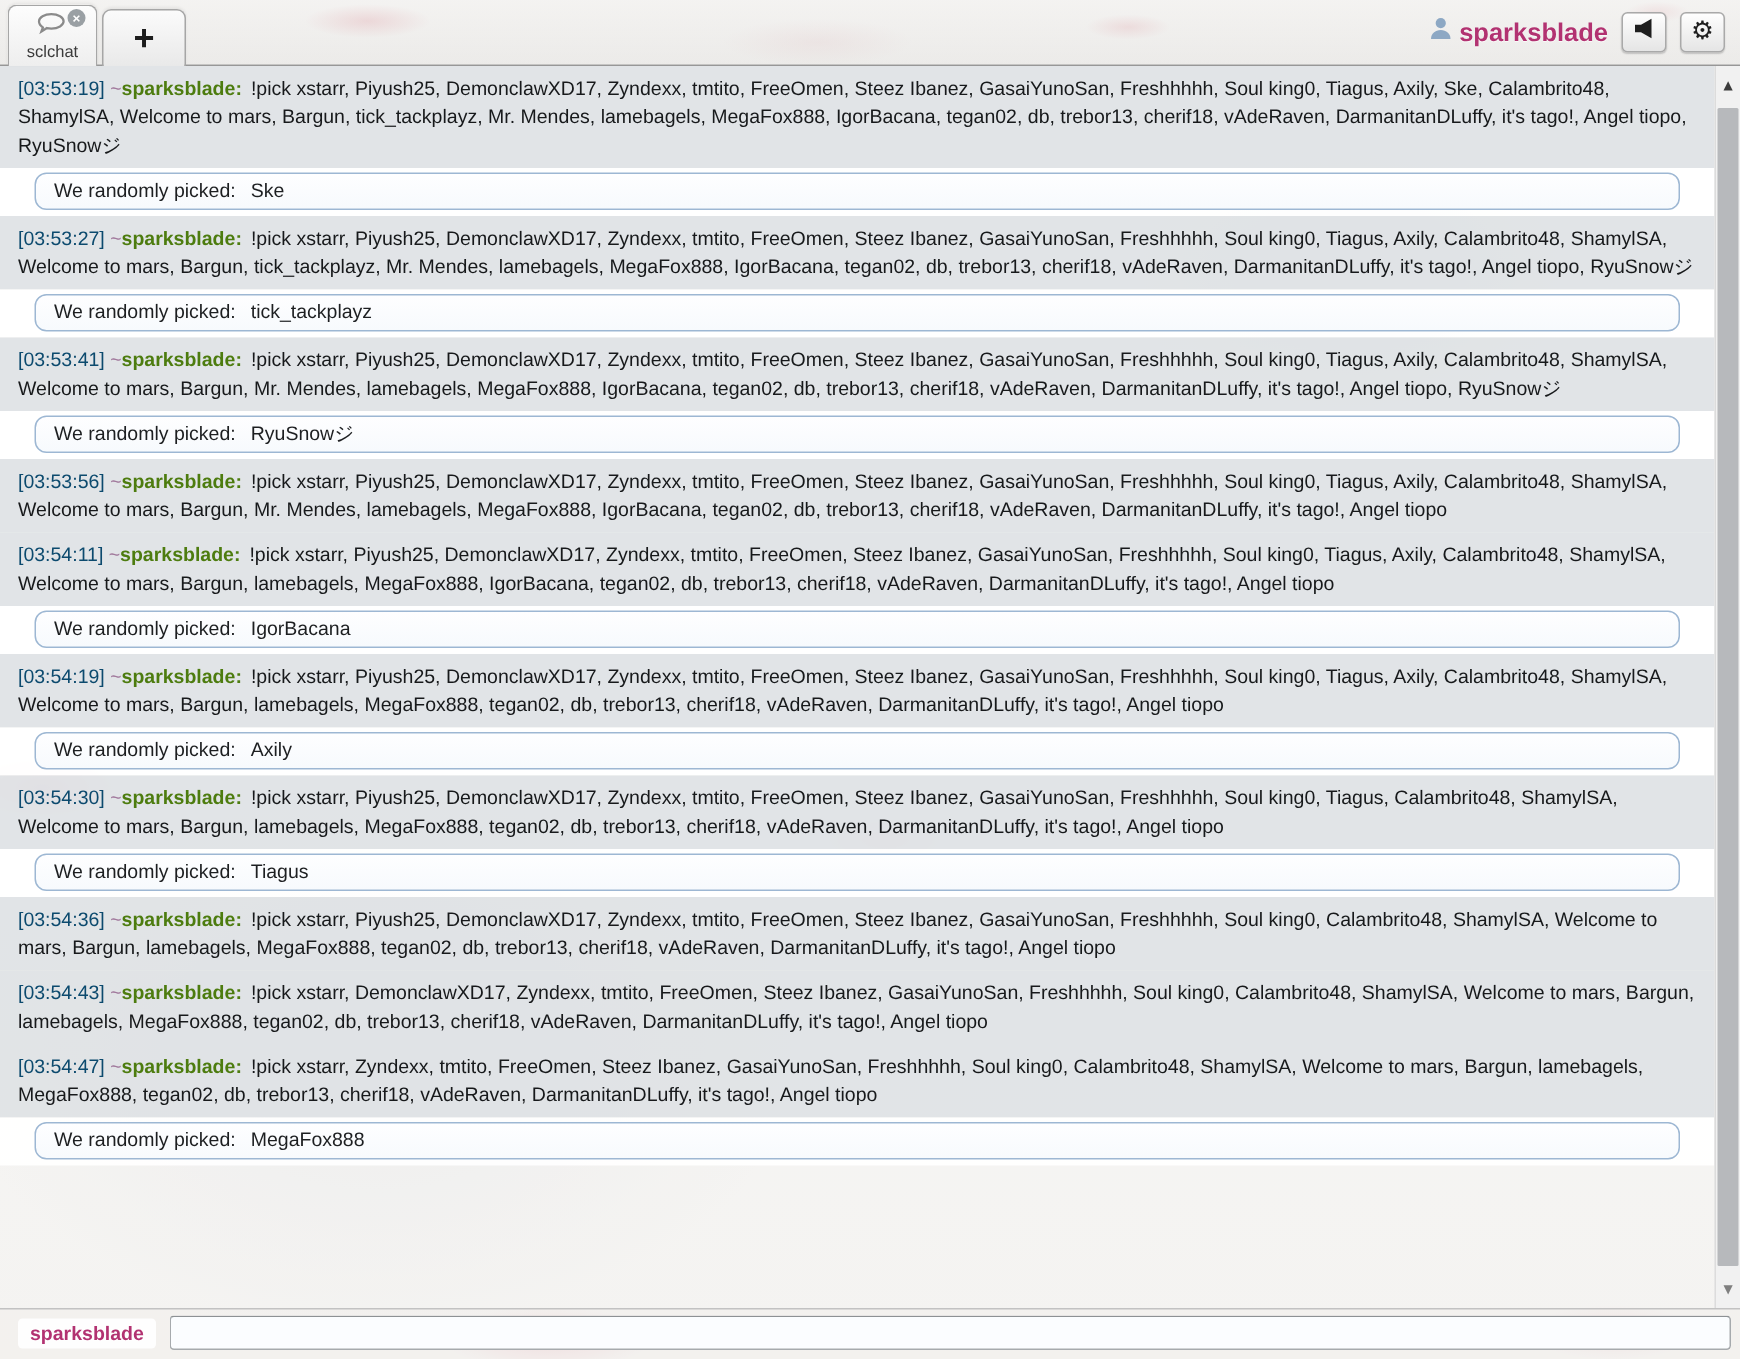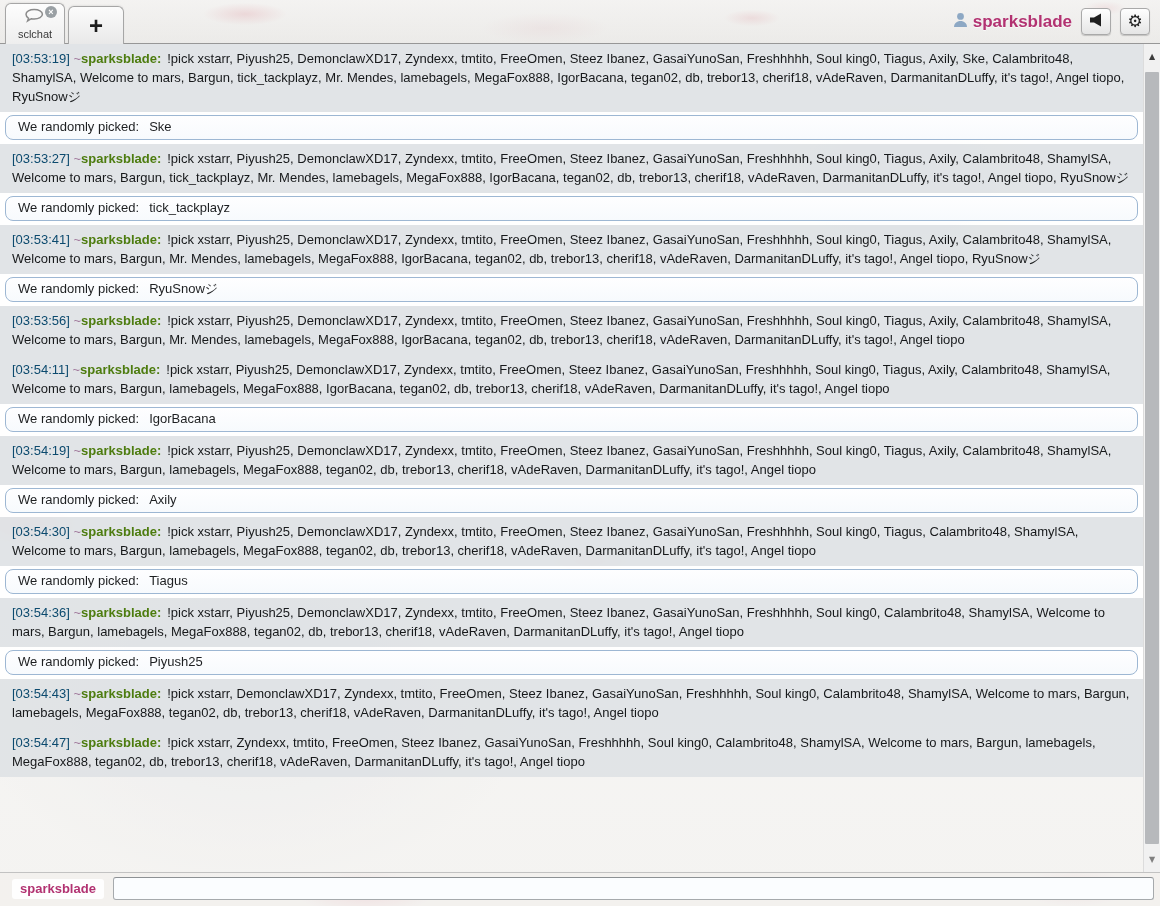--- a/index.html
+++ b/index.html
@@ -65,21 +65,21 @@
     overflow:hidden; background:rgba(248,248,248,0.45);
   }
   .msg-row {
     padding:5px 12px 6px; font-size:13px; line-height:19px; color:#17191b;
     background:rgba(221,224,228,0.85);
   }
   .ts { color:#0c4a6e; }
   .tilde { color:#a0789b; }
   .nick { color:#4d7c0f; font-weight:bold; }
   .body { margin-left:6px; }
-  .pick-row { padding:3px 5px 4px; background:rgba(255,255,255,0.93); }
+  .pick-row { padding:3px 23px 4px; background:rgba(255,255,255,0.93); }
   .pick-box {
     border:1px solid #9db7d3; border-radius:8px;
     background:linear-gradient(#fefeff,#f7fafd);
     padding:2px 12px 3px; font-size:13px; line-height:18px; color:#1d1f21;
   }
   .pick-name { margin-left:10px; }
   
   .scrollbar {
     position:absolute; right:0; top:0; bottom:0; width:17px;
     background:#f1f1f1; border-left:1px solid #dcdcdc;
@@ -213,34 +213,34 @@
   <div class="pick-row">
     <div class="pick-box">
       <span class="pick-prefix">We randomly picked:</span><span class="pick-name">Tiagus</span>
     </div>
   </div>
 
   <div class="msg-row">
     <span class="ts">[03:54:36] </span>
     <span class="tilde">~</span><span class="nick">sparksblade:</span><span class="body">!pick xstarr, Piyush25, DemonclawXD17, Zyndexx, tmtito, FreeOmen, Steez Ibanez, GasaiYunoSan, Freshhhhh, Soul king0, Calambrito48, ShamylSA, Welcome to mars, Bargun, lamebagels, MegaFox888, tegan02, db, trebor13, cherif18, vAdeRaven, DarmanitanDLuffy, it's tago!, Angel tiopo</span>
   </div>
-  <div class="pick-row">
-    <div class="pick-box">
-      <span class="pick-prefix">We randomly picked:</span><span class="pick-name">Piyush25</span>
-    </div>
-  </div>
 
   <div class="msg-row">
     <span class="ts">[03:54:43] </span>
     <span class="tilde">~</span><span class="nick">sparksblade:</span><span class="body">!pick xstarr, DemonclawXD17, Zyndexx, tmtito, FreeOmen, Steez Ibanez, GasaiYunoSan, Freshhhhh, Soul king0, Calambrito48, ShamylSA, Welcome to mars, Bargun, lamebagels, MegaFox888, tegan02, db, trebor13, cherif18, vAdeRaven, DarmanitanDLuffy, it's tago!, Angel tiopo</span>
   </div>
 
   <div class="msg-row">
     <span class="ts">[03:54:47] </span>
     <span class="tilde">~</span><span class="nick">sparksblade:</span><span class="body">!pick xstarr, Zyndexx, tmtito, FreeOmen, Steez Ibanez, GasaiYunoSan, Freshhhhh, Soul king0, Calambrito48, ShamylSA, Welcome to mars, Bargun, lamebagels, MegaFox888, tegan02, db, trebor13, cherif18, vAdeRaven, DarmanitanDLuffy, it's tago!, Angel tiopo</span>
+  </div>
+  <div class="pick-row">
+    <div class="pick-box">
+      <span class="pick-prefix">We randomly picked:</span><span class="pick-name">MegaFox888</span>
+    </div>
   </div>
 
 </div>
   <div class="scrollbar">
     <div class="sb-btn sb-up">▲</div>
     <div class="sb-thumb"></div>
     <div class="sb-btn sb-down">▼</div>
   </div>
 </div>
 

